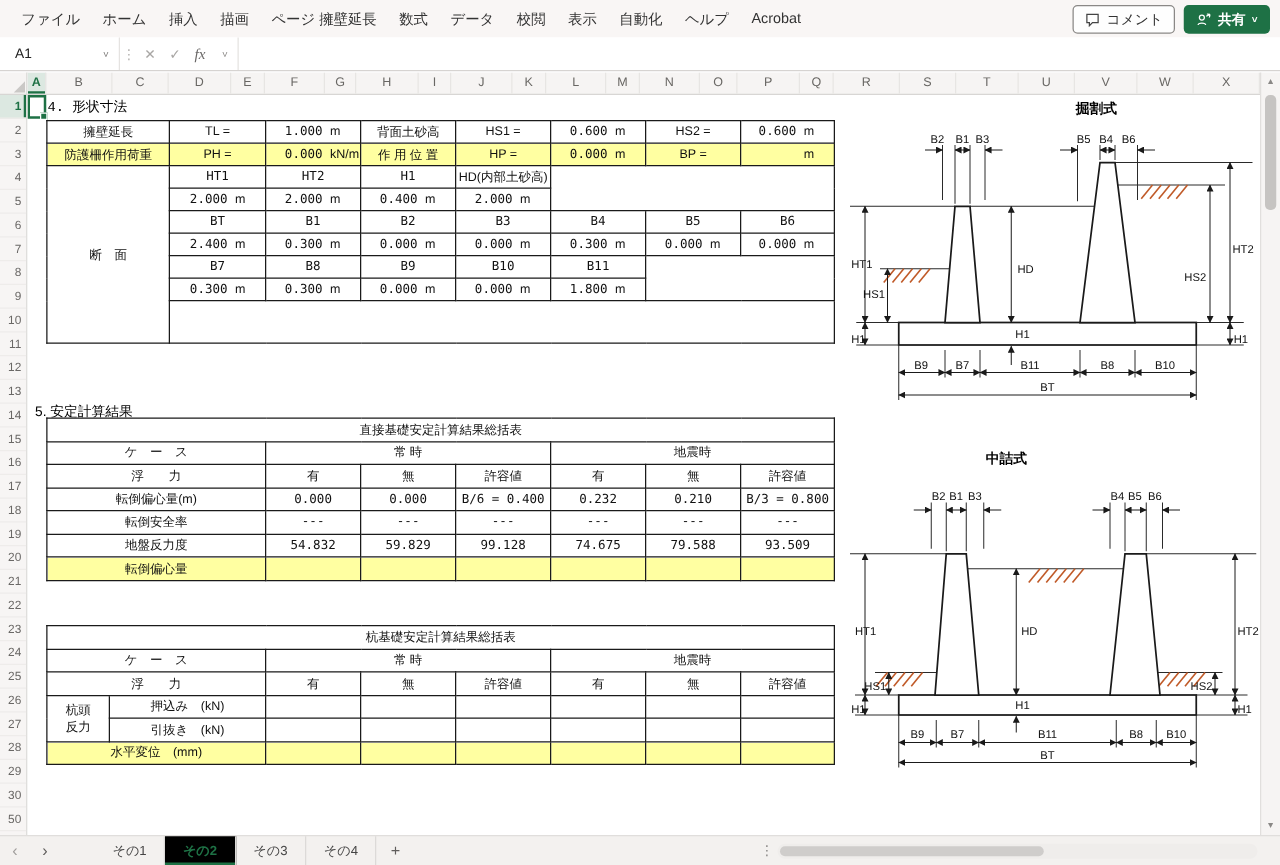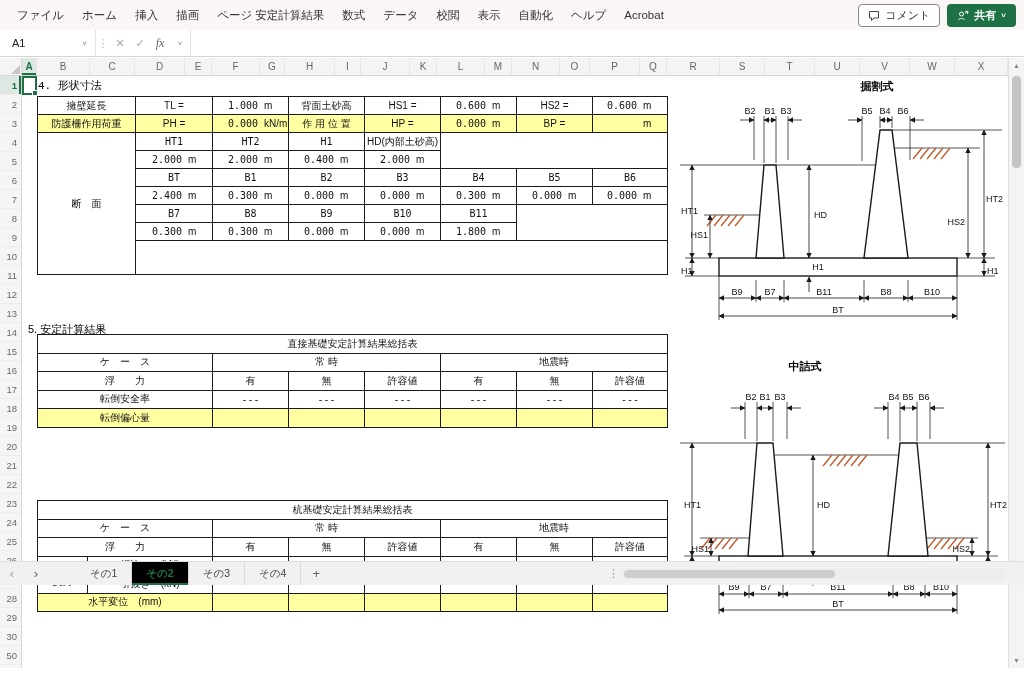--- a/index.html
+++ b/index.html
@@ -1,18 +1,18 @@
 <!DOCTYPE html>
 <html><head>
 <meta charset="utf-8">
 <style>
   * { margin:0; padding:0; box-sizing:border-box; }
   html,body { width:1024px; height:692px; overflow:hidden; background:#fff;
     font-family:"Liberation Sans", sans-serif; }
-  .app { position:relative; width:1024px; height:585px; background:#fff; }
+  .app { position:relative; width:1024px; height:692px; background:#fff; }
 
   
   .menubar { position:absolute; top:0; left:0; right:0; height:30px; background:#f9f6f5;
     display:flex; align-items:center; padding:0 8px; }
   .menu-item { font-size:11.5px; color:#333; padding:3px 9px; cursor:default; white-space:nowrap; }
   .mb-right { position:absolute; right:8px; top:4px; display:flex; gap:7px; align-items:center; }
   .comment-btn { display:flex; align-items:center; gap:5px; border:1px solid #8a8886; border-radius:4px;
     background:#fefefe; font-size:11px; color:#333; padding:3px 9px; }
   .share-btn { display:flex; align-items:center; gap:5px; border:none; border-radius:4px;
     background:#1e7145; font-size:11px; color:#fff; padding:4px 10px; font-weight:bold; }
@@ -102,21 +102,21 @@
 </head>
 <body>
 
 <div class="app">
 
   <div class="menubar">
     <span class="menu-item">ファイル</span>
     <span class="menu-item">ホーム</span>
     <span class="menu-item">挿入</span>
     <span class="menu-item">描画</span>
-    <span class="menu-item">ページ 安定計算結果</span>
+    <span class="menu-item">ページ 擁壁延長</span>
     <span class="menu-item">数式</span>
     <span class="menu-item">データ</span>
     <span class="menu-item">校閲</span>
     <span class="menu-item">表示</span>
     <span class="menu-item">自動化</span>
     <span class="menu-item">ヘルプ</span>
     <span class="menu-item">Acrobat</span>
     <div class="mb-right">
       <button class="comment-btn">
         <svg width="12" height="12" viewBox="0 0 12 12">
@@ -433,27 +433,45 @@
       <tr>
         <td>浮　　力</td>
         <td>有</td>
         <td>無</td>
         <td>許容値</td>
         <td>有</td>
         <td>無</td>
         <td>許容値</td>
       </tr>
       <tr>
+        <td>転倒偏心量(m)</td>
+        <td class="num">0.000</td>
+        <td class="num">0.000</td>
+        <td class="num">B/6 = 0.400</td>
+        <td class="num">0.232</td>
+        <td class="num">0.210</td>
+        <td class="num">B/3 = 0.800</td>
+      </tr>
+      <tr>
         <td>転倒安全率</td>
         <td class="num">---</td>
         <td class="num">---</td>
         <td class="num">---</td>
         <td class="num">---</td>
         <td class="num">---</td>
         <td class="num">---</td>
+      </tr>
+      <tr>
+        <td>地盤反力度</td>
+        <td class="num">54.832</td>
+        <td class="num">59.829</td>
+        <td class="num">99.128</td>
+        <td class="num">74.675</td>
+        <td class="num">79.588</td>
+        <td class="num">93.509</td>
       </tr>
       <tr class="yellow">
         <td>転倒偏心量</td>
         <td></td>
         <td></td>
         <td></td>
         <td></td>
         <td></td>
         <td></td>
       </tr>

